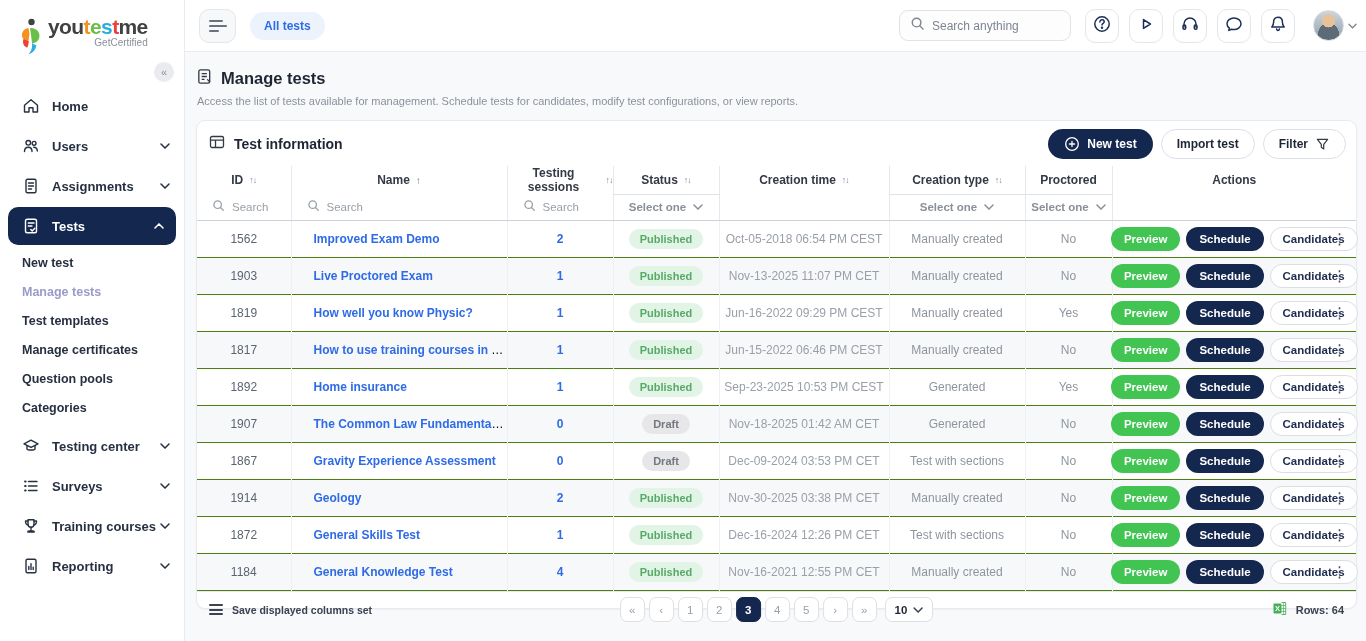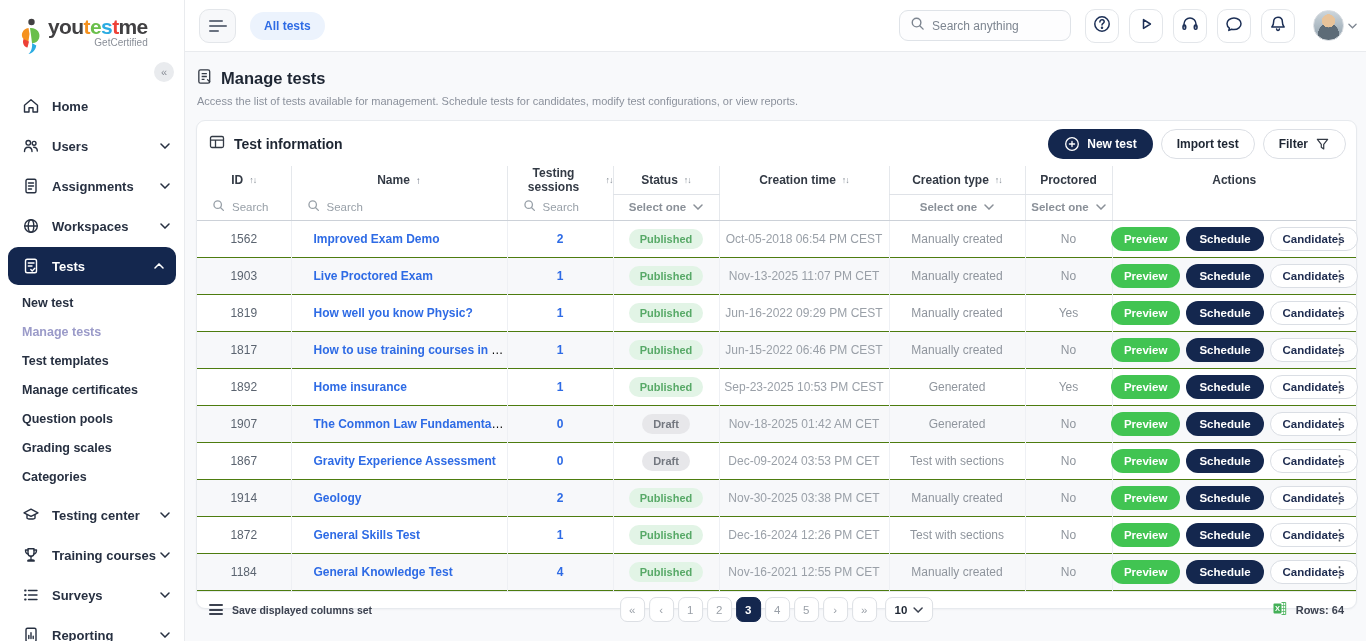--- a/index.html
+++ b/index.html
@@ -187,35 +187,20 @@
               <path d="M6.5 6 H11.5 M6.5 9 H11.5 M6.5 12 H9.5"></path>
             </svg>
           </span>
           <span class="lbl">Assignments</span>
           <span class="chev">
             <svg width="10" height="6" viewBox="0 0 10 6" style="">
      <path d="M1 1 L5 5 L9 1" stroke="currentColor" stroke-width="1.5" fill="none" stroke-linecap="round"></path>
             </svg>
           </span>
         </div>
-        <div class="side-item">
-          <span class="icon">
-            <svg width="18" height="18" viewBox="0 0 18 18" fill="none" stroke="currentColor" stroke-width="1.4" stroke-linecap="round" stroke-linejoin="round">
-              <circle cx="9" cy="9" r="6.3"></circle>
-              <ellipse cx="9" cy="9" rx="2.8" ry="6.3"></ellipse>
-              <path d="M2.8 9 H15.2"></path>
-            </svg>
-          </span>
-          <span class="lbl">Workspaces</span>
-          <span class="chev">
-            <svg width="10" height="6" viewBox="0 0 10 6" style="">
-     <path d="M1 1 L5 5 L9 1" stroke="currentColor" stroke-width="1.5" fill="none" stroke-linecap="round"></path>
-            </svg>
-          </span>
-        </div>
         <div class="side-item active">
           <span class="icon">
             <svg width="18" height="18" viewBox="0 0 18 18" fill="none" stroke="currentColor" stroke-width="1.4" stroke-linecap="round" stroke-linejoin="round">
               <rect x="3.5" y="2.2" width="11" height="13.6" rx="1.8"></rect>
               <path d="M6.3 6 H12 M6.3 9 H10"></path>
               <path d="M8.8 12.6 l1.4 1.4 l2.6-2.7"></path>
             </svg>
           </span>
           <span class="lbl">Tests</span>
           <span class="chev">
@@ -223,60 +208,59 @@
      <path d="M1 1 L5 5 L9 1" stroke="currentColor" stroke-width="1.5" fill="none" stroke-linecap="round"></path>
             </svg>
           </span>
         </div>
         <div class="side-sub">
           <div class="side-sub-item">New test</div>
           <div class="side-sub-item active">Manage tests</div>
           <div class="side-sub-item">Test templates</div>
           <div class="side-sub-item">Manage certificates</div>
           <div class="side-sub-item">Question pools</div>
-          <div class="side-sub-item">Grading scales</div>
           <div class="side-sub-item">Categories</div>
         </div>
         <div class="side-item">
           <span class="icon">
             <svg width="18" height="18" viewBox="0 0 18 18" fill="none" stroke="currentColor" stroke-width="1.4" stroke-linecap="round" stroke-linejoin="round">
               <path d="M9 3.2 L16 6.8 L9 10.4 L2 6.8 Z"></path>
               <path d="M5 8.6 V11.9 C5 13.4 13 13.4 13 11.9 V8.6"></path>
             </svg>
           </span>
           <span class="lbl">Testing center</span>
+          <span class="chev">
+            <svg width="10" height="6" viewBox="0 0 10 6" style="">
+     <path d="M1 1 L5 5 L9 1" stroke="currentColor" stroke-width="1.5" fill="none" stroke-linecap="round"></path>
+            </svg>
+          </span>
+        </div>
+        <div class="side-item">
+          <span class="icon">
+            <svg width="18" height="18" viewBox="0 0 18 18" fill="none" stroke="currentColor" stroke-width="1.4" stroke-linecap="round" stroke-linejoin="round">
+              <path d="M6.5 4.5 H15 M6.5 9 H15 M6.5 13.5 H15"></path>
+              <path d="M3 4.5 H3.7 M3 9 H3.7 M3 13.5 H3.7" stroke-width="1.8"></path>
+            </svg>
+          </span>
+          <span class="lbl">Surveys</span>
           <span class="chev">
             <svg width="10" height="6" viewBox="0 0 10 6" style="">
      <path d="M1 1 L5 5 L9 1" stroke="currentColor" stroke-width="1.5" fill="none" stroke-linecap="round"></path>
             </svg>
           </span>
         </div>
         <div class="side-item">
           <span class="icon">
             <svg width="18" height="18" viewBox="0 0 18 18" fill="none" stroke="currentColor" stroke-width="1.4" stroke-linecap="round" stroke-linejoin="round">
               <path d="M6 2.8 H12 V7 C12 8.9 10.7 10.2 9 10.2 C7.3 10.2 6 8.9 6 7 Z"></path>
               <path d="M6 4 H3.5 C3.5 6.6 4.7 7.9 6.2 8.1 M12 4 H14.5 C14.5 6.6 13.3 7.9 11.8 8.1"></path>
               <path d="M9 10.2 V12.4 M5.8 15 C5.8 13.4 12.2 13.4 12.2 15 Z"></path>
             </svg>
           </span>
           <span class="lbl">Training courses</span>
-          <span class="chev">
-            <svg width="10" height="6" viewBox="0 0 10 6" style="">
-     <path d="M1 1 L5 5 L9 1" stroke="currentColor" stroke-width="1.5" fill="none" stroke-linecap="round"></path>
-            </svg>
-          </span>
-        </div>
-        <div class="side-item">
-          <span class="icon">
-            <svg width="18" height="18" viewBox="0 0 18 18" fill="none" stroke="currentColor" stroke-width="1.4" stroke-linecap="round" stroke-linejoin="round">
-              <path d="M6.5 4.5 H15 M6.5 9 H15 M6.5 13.5 H15"></path>
-              <path d="M3 4.5 H3.7 M3 9 H3.7 M3 13.5 H3.7" stroke-width="1.8"></path>
-            </svg>
-          </span>
-          <span class="lbl">Surveys</span>
           <span class="chev">
             <svg width="10" height="6" viewBox="0 0 10 6" style="">
      <path d="M1 1 L5 5 L9 1" stroke="currentColor" stroke-width="1.5" fill="none" stroke-linecap="round"></path>
             </svg>
           </span>
         </div>
         <div class="side-item">
           <span class="icon">
             <svg width="18" height="18" viewBox="0 0 18 18" fill="none" stroke="currentColor" stroke-width="1.4" stroke-linecap="round" stroke-linejoin="round">
               <rect x="4" y="2.2" width="10" height="13.6" rx="1.5"></rect>

